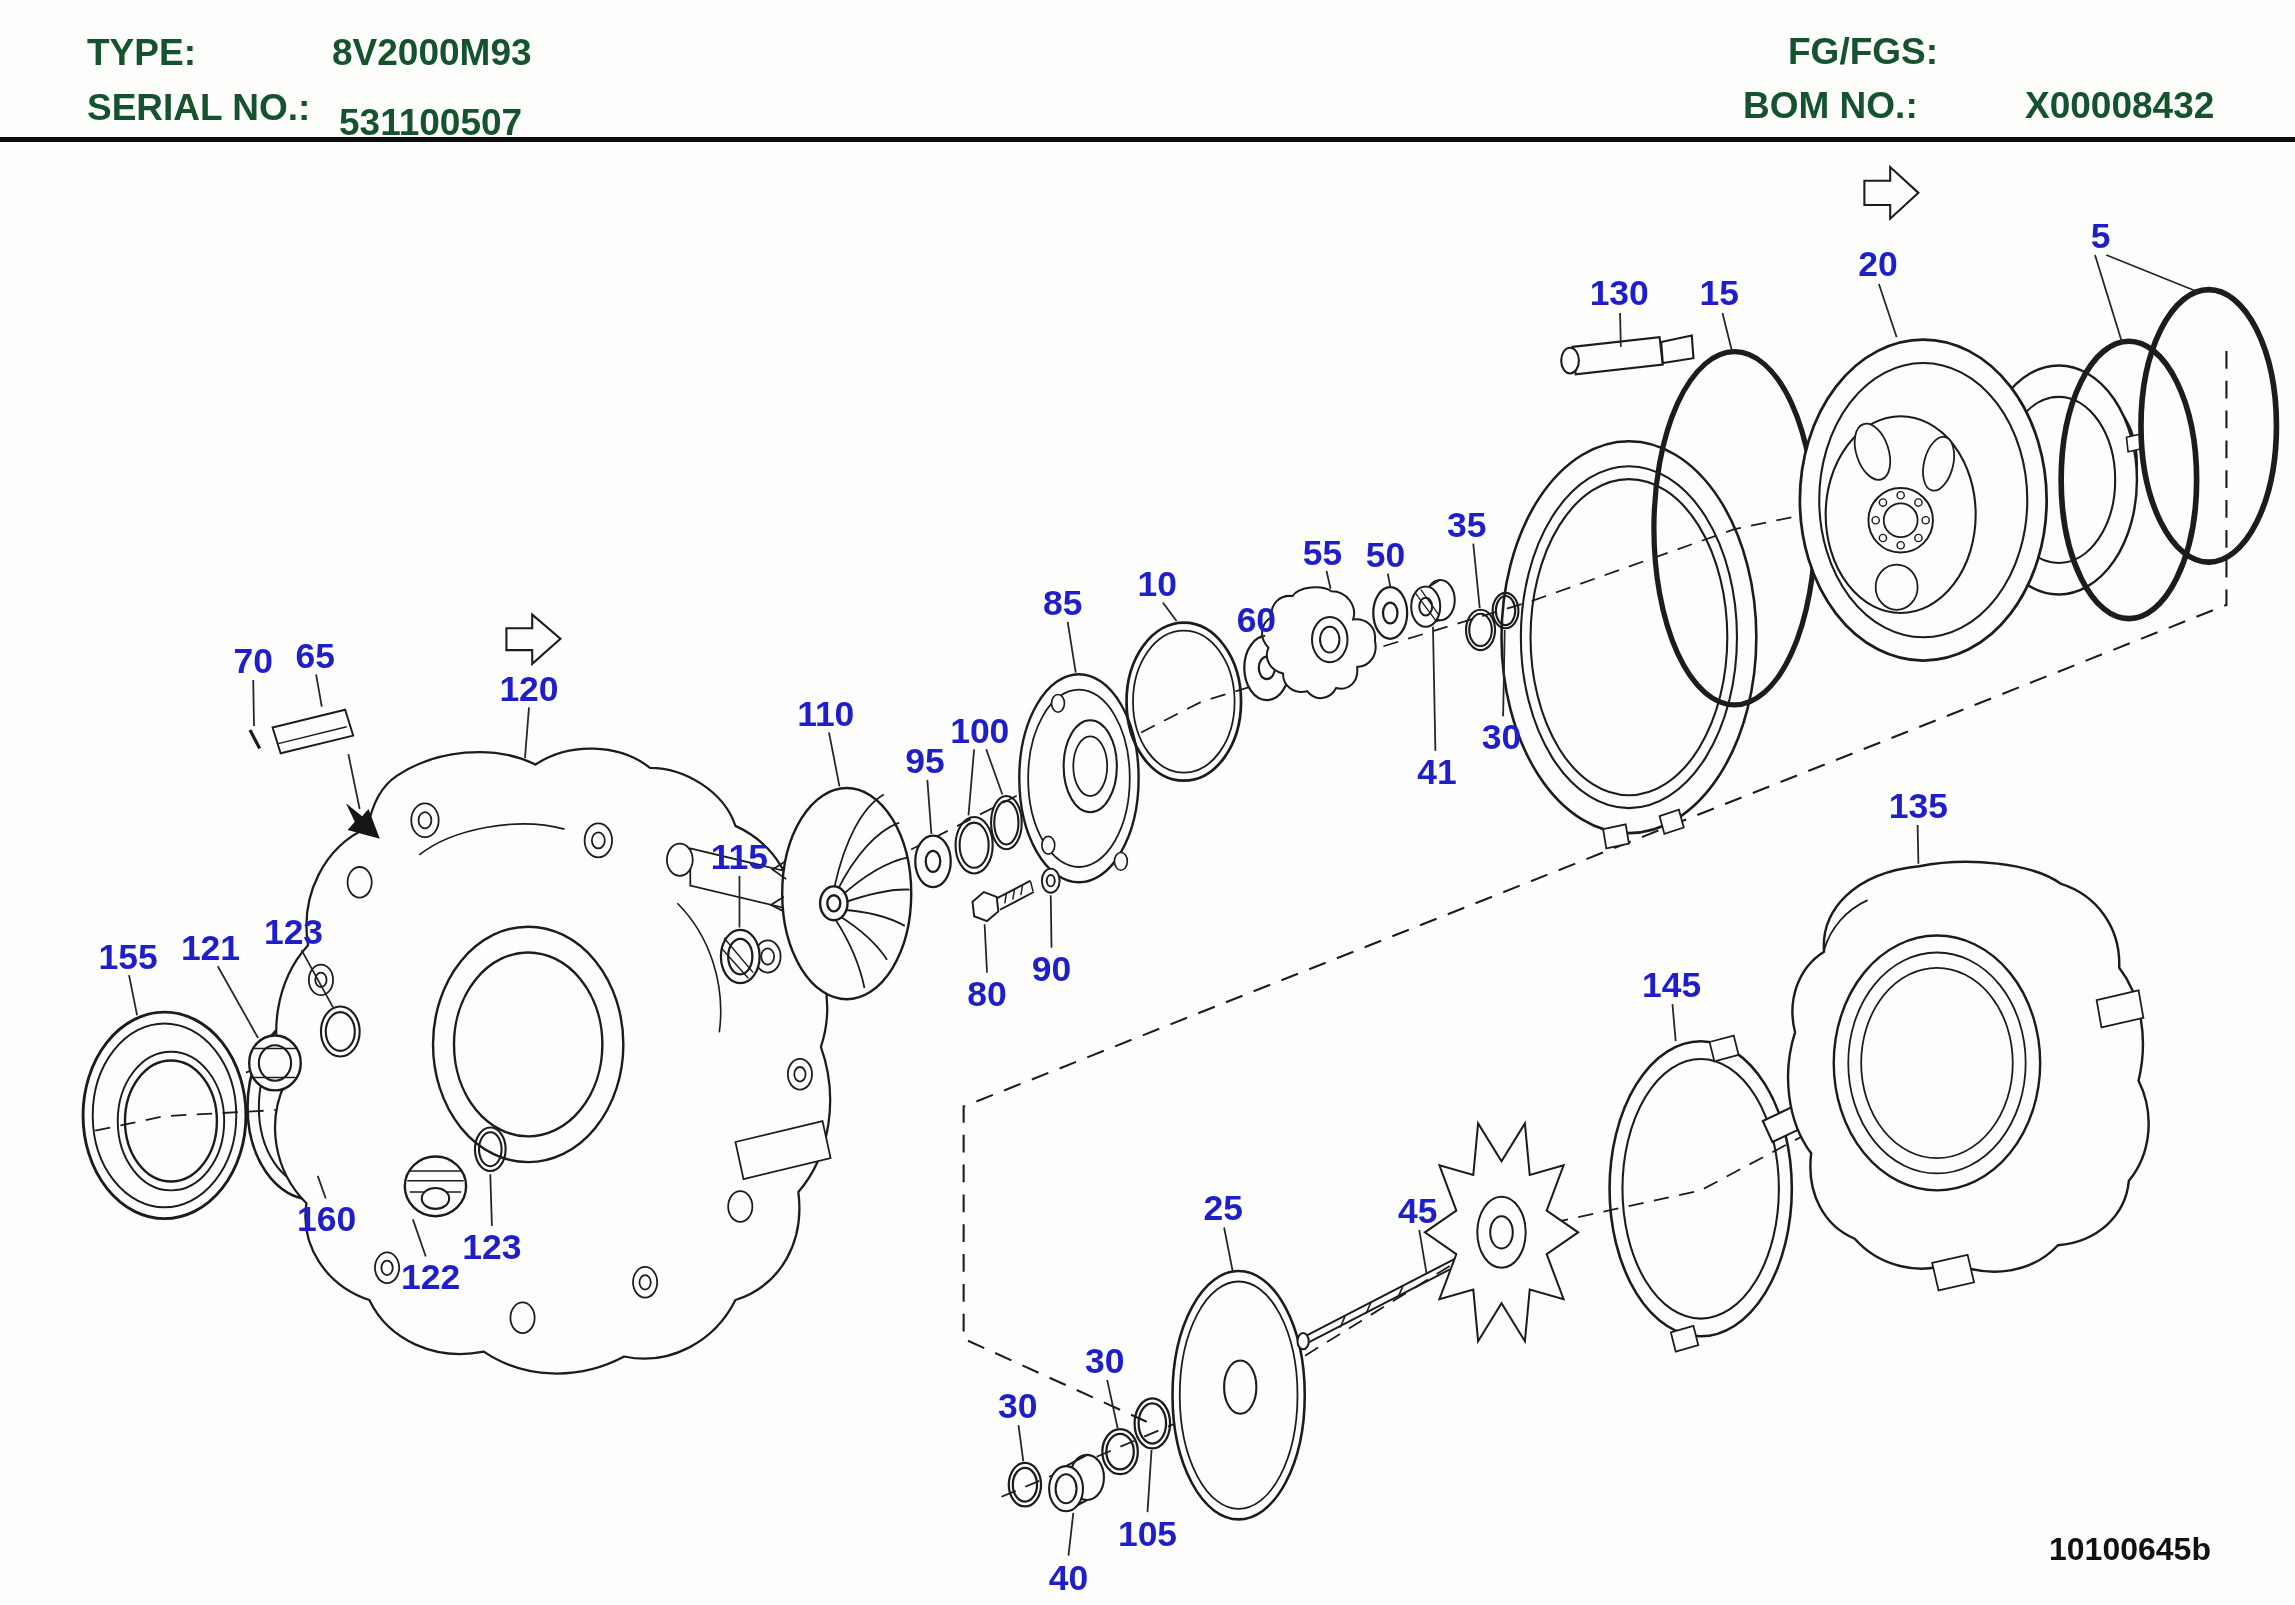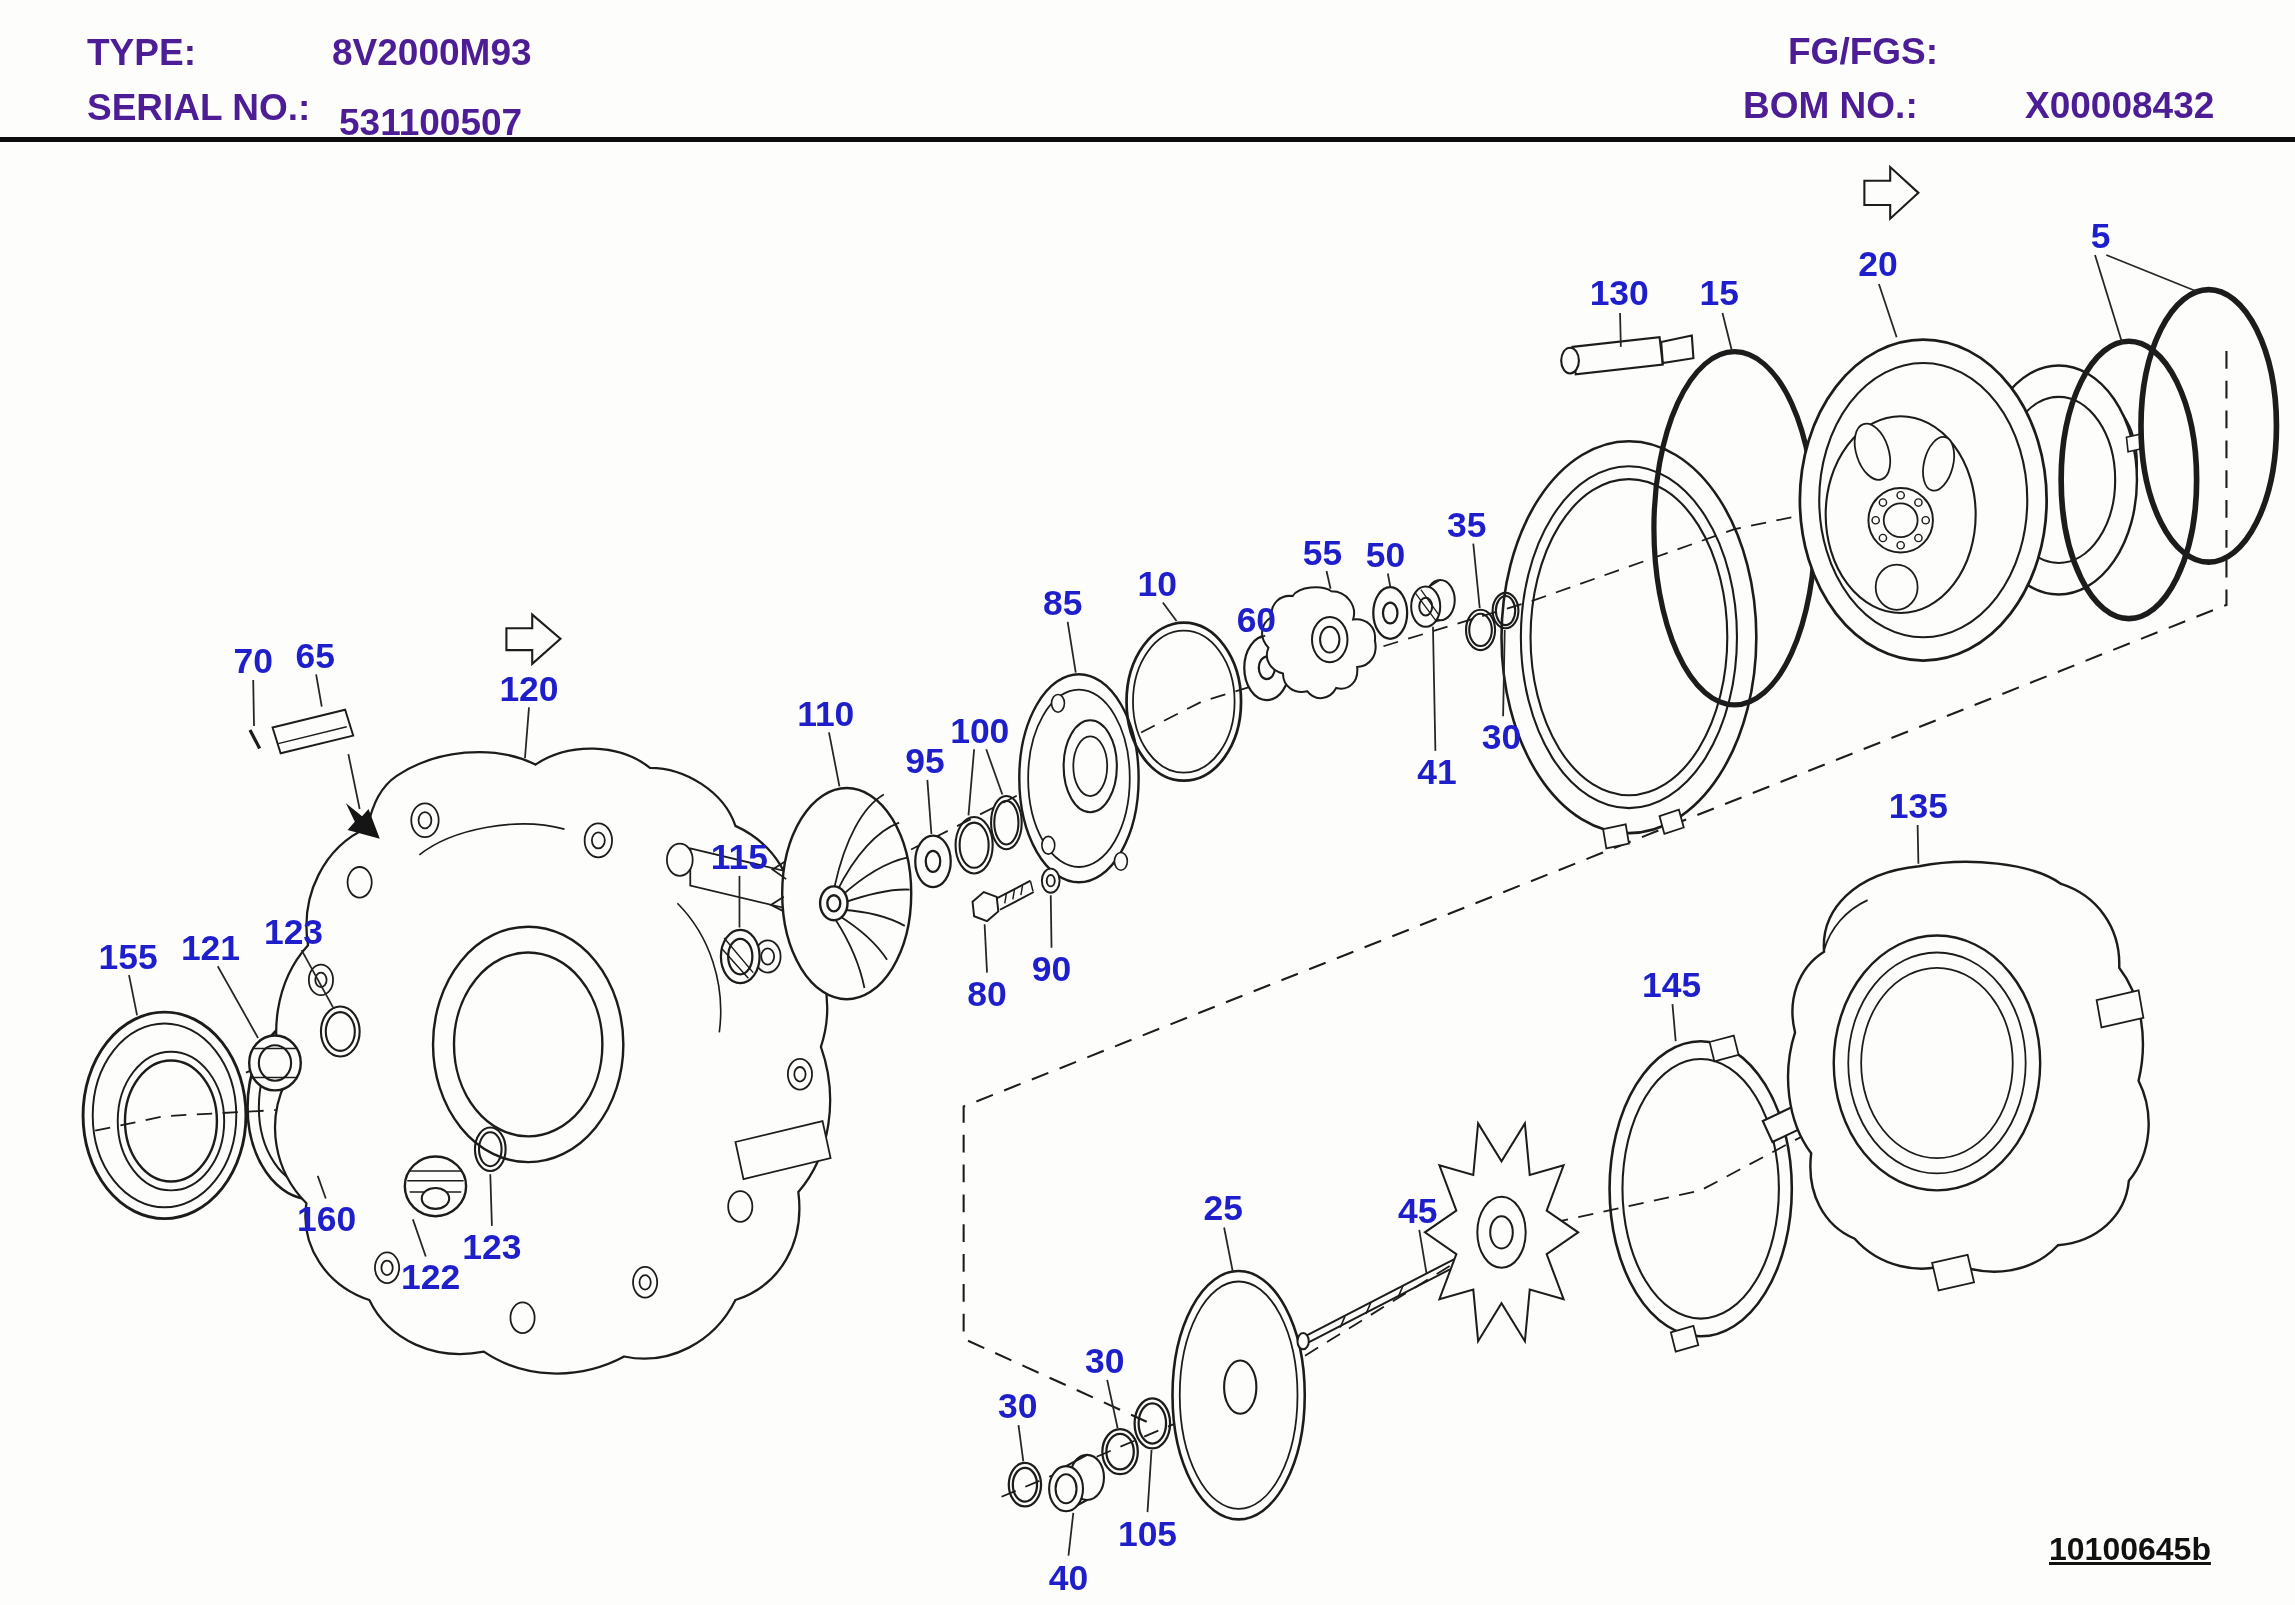--- a/index.html
+++ b/index.html
@@ -1,21 +1,21 @@
 <!DOCTYPE html>
 <html style="font-size:13px"><head>
 <meta charset="utf-8">
 <style>
   html,body{margin:0;padding:0;background:#ffffff;}
   .page{position:relative;width:2295px;height:1605px;background:#fdfdfb;overflow:hidden;
         font-family:"Liberation Sans",sans-serif;}
-  .htext{position:absolute;font-weight:bold;font-size:37px;color:#4c1d95;white-space:nowrap;
+  .htext{position:absolute;font-weight:bold;font-size:37px;color:#14532d;white-space:nowrap;
          letter-spacing:0px;}
   .rule{position:absolute;left:0;top:137px;width:2295px;height:4.8px;background:#0d0d0d;}
-  .footer{position:absolute;left:2049px;top:1531px;font-weight:bold;font-size:32px;color:#111;text-decoration:underline;}
+  .footer{position:absolute;left:2049px;top:1531px;font-weight:bold;font-size:32px;color:#111;}
   svg{position:absolute;left:0;top:0;}
   .callout{font-family:"Liberation Sans",sans-serif;font-weight:bold;font-size:44px;
            fill:#1E1ECB;text-anchor:middle;}
   .leader{stroke:#262624;stroke-width:2.2;fill:none;}
   .ln{stroke:#1c1c1c;fill:none;}
 </style>
 </head>
 <body>
 
 <div class="page">

